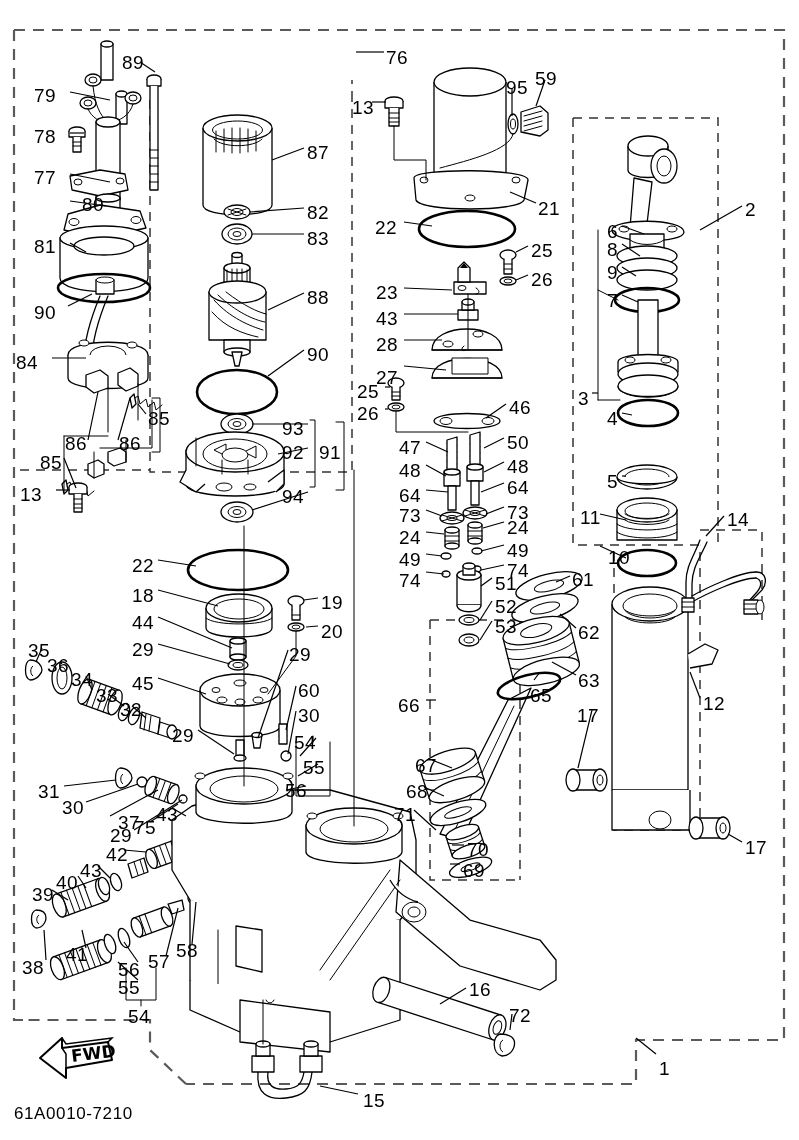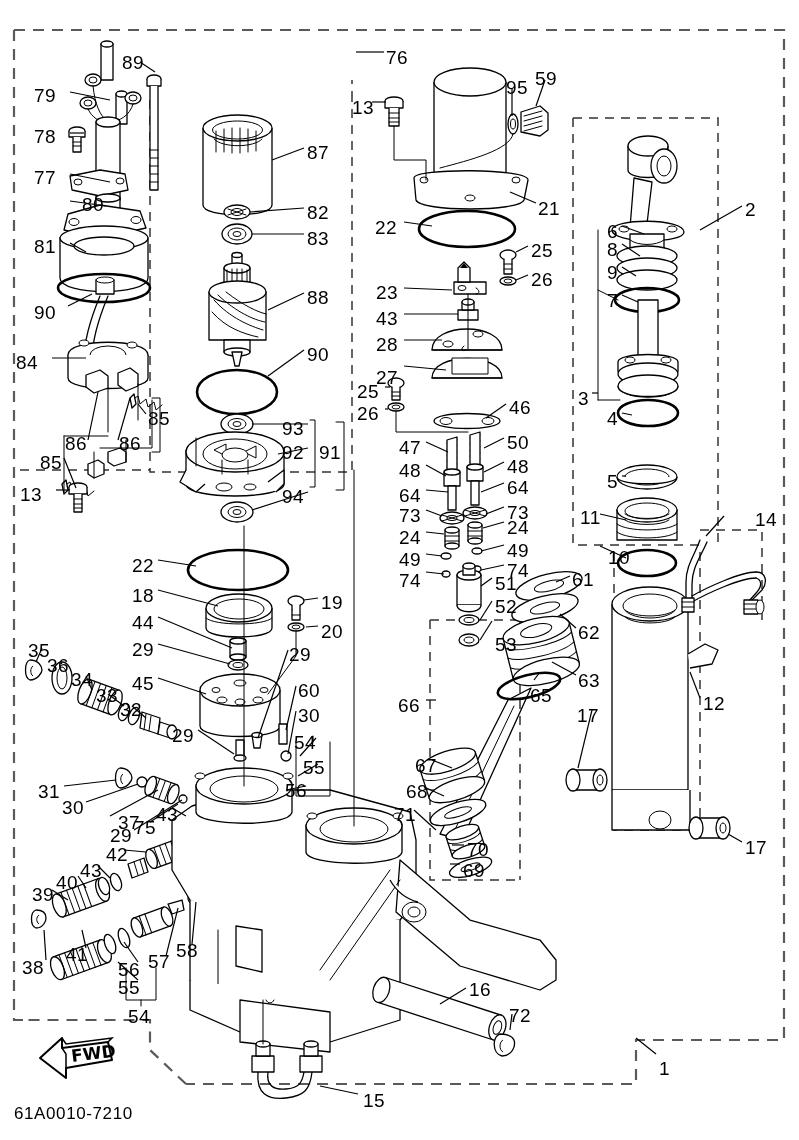--- a/index.html
+++ b/index.html
@@ -754,42 +754,42 @@
       <div class="lbl" style="left: 399px; top: 506px;">73</div>
       <div class="lbl" style="left: 507px; top: 503px;">73</div>
       <div class="lbl" style="left: 399px; top: 528px;">24</div>
       <div class="lbl" style="left: 507px; top: 518px;">24</div>
       <div class="lbl" style="left: 399px; top: 550px;">49</div>
       <div class="lbl" style="left: 507px; top: 541px;">49</div>
       <div class="lbl" style="left: 399px; top: 571px;">74</div>
       <div class="lbl" style="left: 507px; top: 561px;">74</div>
       <div class="lbl" style="left: 495px; top: 574px;">51</div>
       <div class="lbl" style="left: 495px; top: 597px;">52</div>
-      <div class="lbl" style="left: 495px; top: 617px; margin-top: 18px;">53</div>
+      <div class="lbl" style="left: 495px; top: 617px;">53</div>
       <div class="lbl" style="left: 572px; top: 570px;">61</div>
       <div class="lbl" style="left: 578px; top: 623px;">62</div>
       <div class="lbl" style="left: 578px; top: 671px;">63</div>
       <div class="lbl" style="left: 530px; top: 686px;">65</div>
       <div class="lbl" style="left: 398px; top: 696px;">66</div>
       <div class="lbl" style="left: 415px; top: 756px;">67</div>
       <div class="lbl" style="left: 406px; top: 782px;">68</div>
       <div class="lbl" style="left: 394px; top: 805px;">71</div>
       <div class="lbl" style="left: 467px; top: 840px;">70</div>
       <div class="lbl" style="left: 463px; top: 861px;">69</div>
       <div class="lbl" style="left: 745px; top: 200px;">2</div>
       <div class="lbl" style="left: 607px; top: 222px;">6</div>
       <div class="lbl" style="left: 607px; top: 240px;">8</div>
       <div class="lbl" style="left: 607px; top: 263px;">9</div>
       <div class="lbl" style="left: 607px; top: 291px;">7</div>
       <div class="lbl" style="left: 578px; top: 389px;">3</div>
       <div class="lbl" style="left: 607px; top: 409px;">4</div>
       <div class="lbl" style="left: 607px; top: 472px;">5</div>
       <div class="lbl" style="left: 580px; top: 508px;">11</div>
       <div class="lbl" style="left: 608px; top: 540px; margin-top: 8px;">10</div>
-      <div class="lbl" style="left: 727px; top: 510px; margin-left: 28px;">14</div>
+      <div class="lbl" style="left: 727px; top: 510px;">14</div>
       <div class="lbl" style="left: 703px; top: 694px;">12</div>
       <div class="lbl" style="left: 577px; top: 706px;">17</div>
       <div class="lbl" style="left: 745px; top: 838px;">17</div>
       <div class="lbl" style="left: 132px; top: 556px;">22</div>
       <div class="lbl" style="left: 132px; top: 586px;">18</div>
       <div class="lbl" style="left: 132px; top: 613px;">44</div>
       <div class="lbl" style="left: 132px; top: 640px;">29</div>
       <div class="lbl" style="left: 132px; top: 674px;">45</div>
       <div class="lbl" style="left: 289px; top: 645px;">29</div>
       <div class="lbl" style="left: 172px; top: 726px;">29</div>

